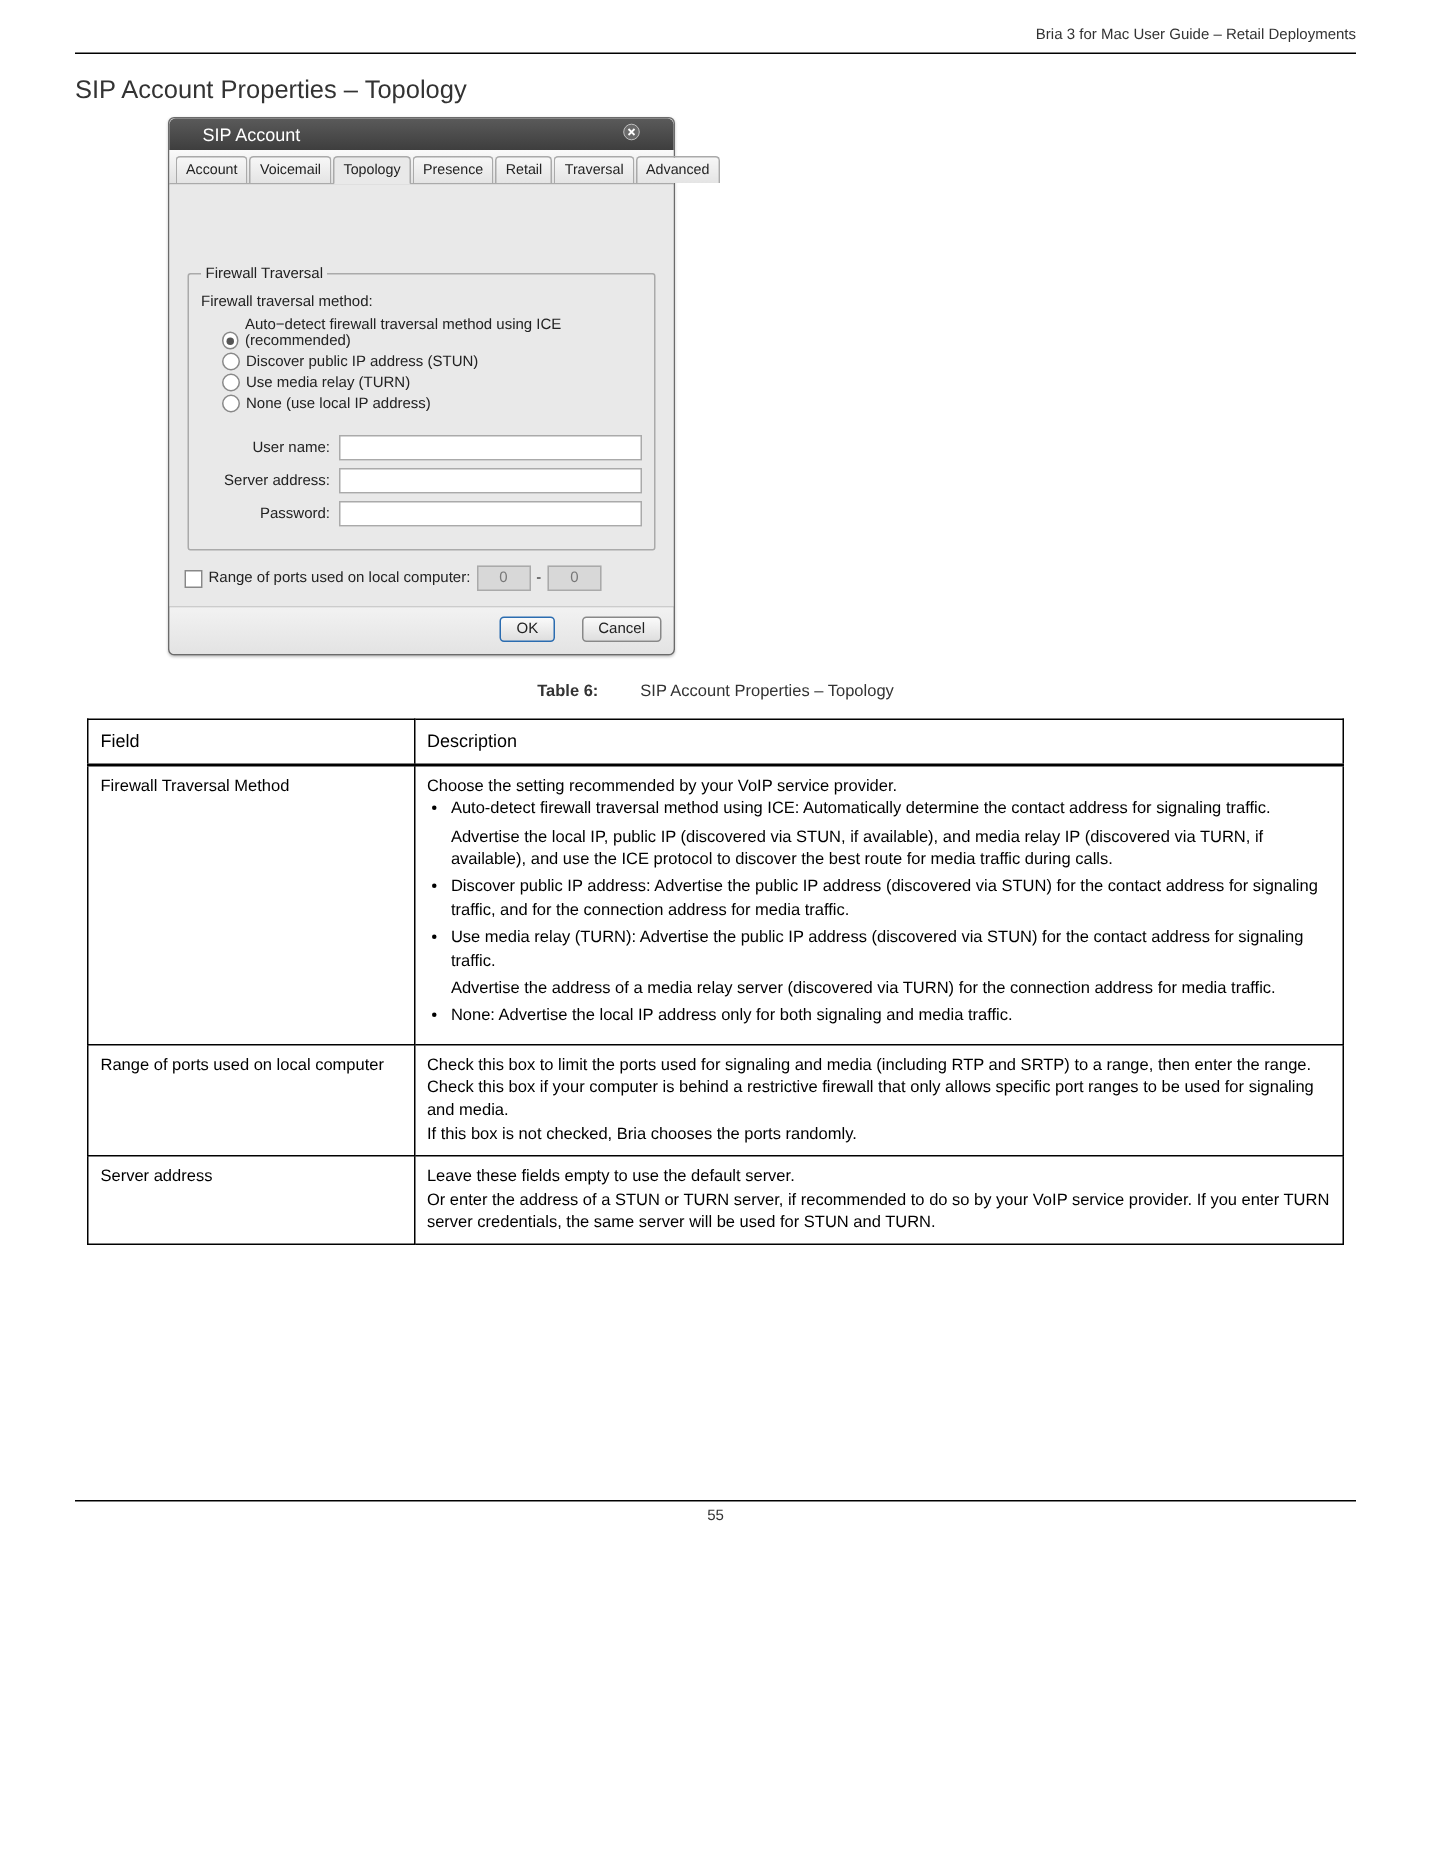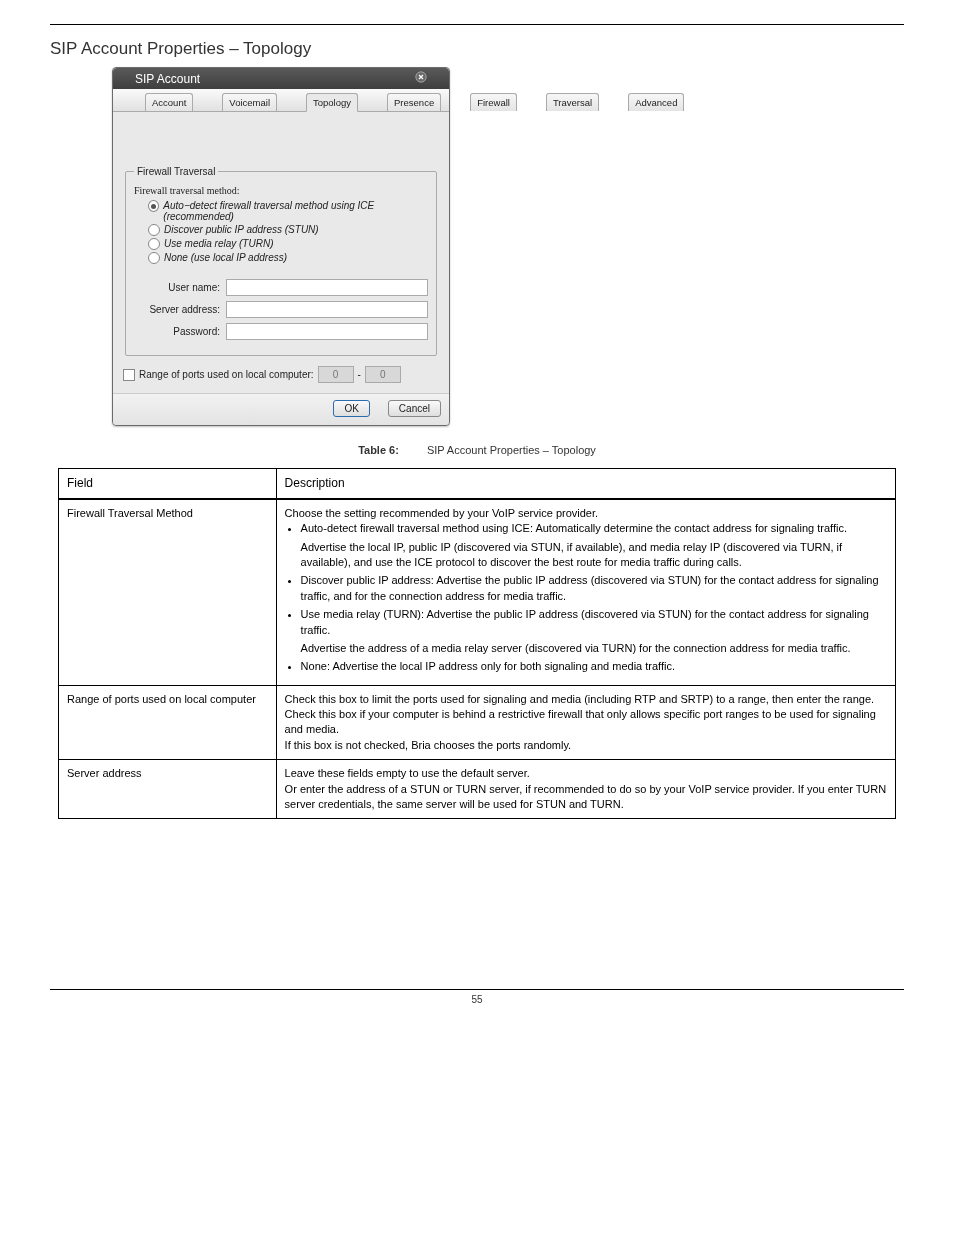--- a/index.html
+++ b/index.html
@@ -61,42 +61,41 @@
     border-bottom: 1px solid #aaa;
   }
   .tab {
     padding:3px 6px;
     border:1px solid #aaa;
     border-bottom:none;
     background: linear-gradient(#f7f7f7,#e4e4e4);
     border-radius:3px 3px 0 0;
     margin-right:1px;
     font-size:9.5px;
-    margin-left:28px;
   }
   .tab.active {
     background:#e9e9e9;
     border-bottom:1px solid #e9e9e9;
     margin-bottom:-1px;
     font-weight:500;
   }
   .dlg-body {
     padding: 10px 10px 6px 10px;
     background:#e9e9e9;
   }
   fieldset.ft {
     border:1px solid #aaa;
     border-radius:2px;
     padding:6px 8px 10px 8px;
     background:#e9e9e9;
     margin-top:44px;
   }
   fieldset.ft legend { font-size:10px; padding:0 3px; }
-  .method-label { margin:2px 0 4px 0;font-family:Liberation Serif, serif; }
-  .radio-row { display:flex; align-items:flex-start; margin:2px 0 2px 14px;font-style:italic; }
+  .method-label { margin:2px 0 4px 0; }
+  .radio-row { display:flex; align-items:flex-end; margin:2px 0 2px 14px; }
   .radio-dot { width:10px; height:10px; border:1px solid #888; border-radius:50%; background:#fff; display:inline-flex; align-items:center; justify-content:center; margin-right:4px;}
   .radio-dot.selected::after { content:""; width:5px; height:5px; background:#555; border-radius:50%; }
   .form-row { display:flex; align-items:center; margin:5px 0; }
   .form-row .lbl { width:86px; text-align:right; margin-right:6px; }
   .txt-input {
     flex:1; height:15px; background:#fff; border:1px solid #aaa;
   }
   .ports-row { display:flex; align-items:center; margin:10px 0 4px 0; }
   .chk { width:10px; height:10px; border:1px solid #888; background:#fff; margin-right:4px; }
   .port-box { width:34px; height:15px; background:#d8d8d8; border:1px solid #aaa; margin:0 4px; display:flex; align-items:center; justify-content:center; color:#777;}
@@ -148,40 +147,41 @@
     color:#333;
     display:flex;
     gap:28px;
     margin: 6px 8px 4px 8px;
   }
 </style>
 </head>
 <body>
 
 <div class="page">
+  <div class="header-line">Bria 3 for Mac User Guide – Retail Deployments</div>
   <hr class="header-rule">
 
   <div class="section-title">SIP Account Properties – Topology</div>
 
   <div class="dialog">
     <div class="titlebar">
       <span>SIP Account</span>
       <span class="close-icon">
         <svg viewBox="0 0 12 12">
             <circle cx="6" cy="6" r="5.2" fill="#6a6a6a" stroke="#ccc" stroke-width="0.6"></circle>
             <path d="M4 4 L8 8 M8 4 L4 8" stroke="#fff" stroke-width="1.2"></path>
           </svg>
       </span>
     </div>
     <div class="tabs">
       <div class="tab">Account</div>
       <div class="tab">Voicemail</div>
       <div class="tab active">Topology</div>
       <div class="tab">Presence</div>
-      <div class="tab">Firewall</div>
+      <div class="tab">Retail</div>
       <div class="tab">Traversal</div>
       <div class="tab">Advanced</div>
     </div>
     <div class="dlg-body">
       <fieldset class="ft">
         <legend>Firewall Traversal</legend>
         <div class="method-label">Firewall traversal method:</div>
 
         <div class="radio-row">
           <span class="radio-dot selected"></span>

